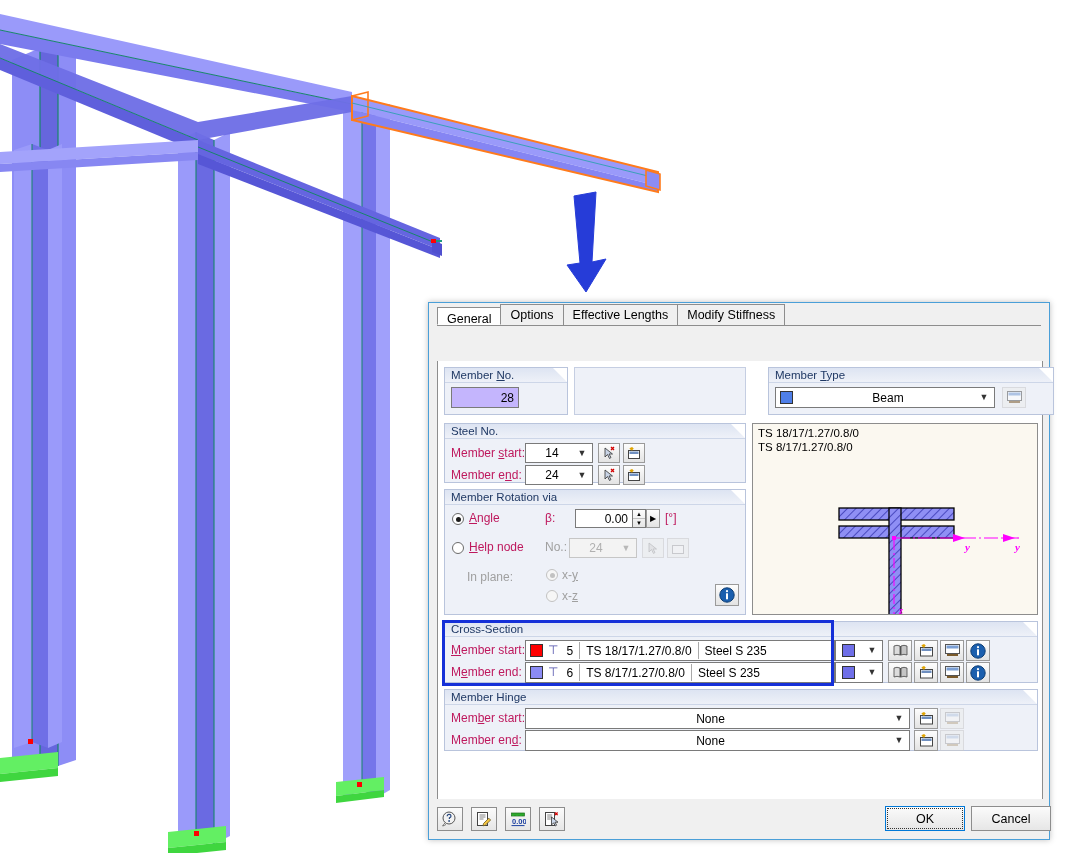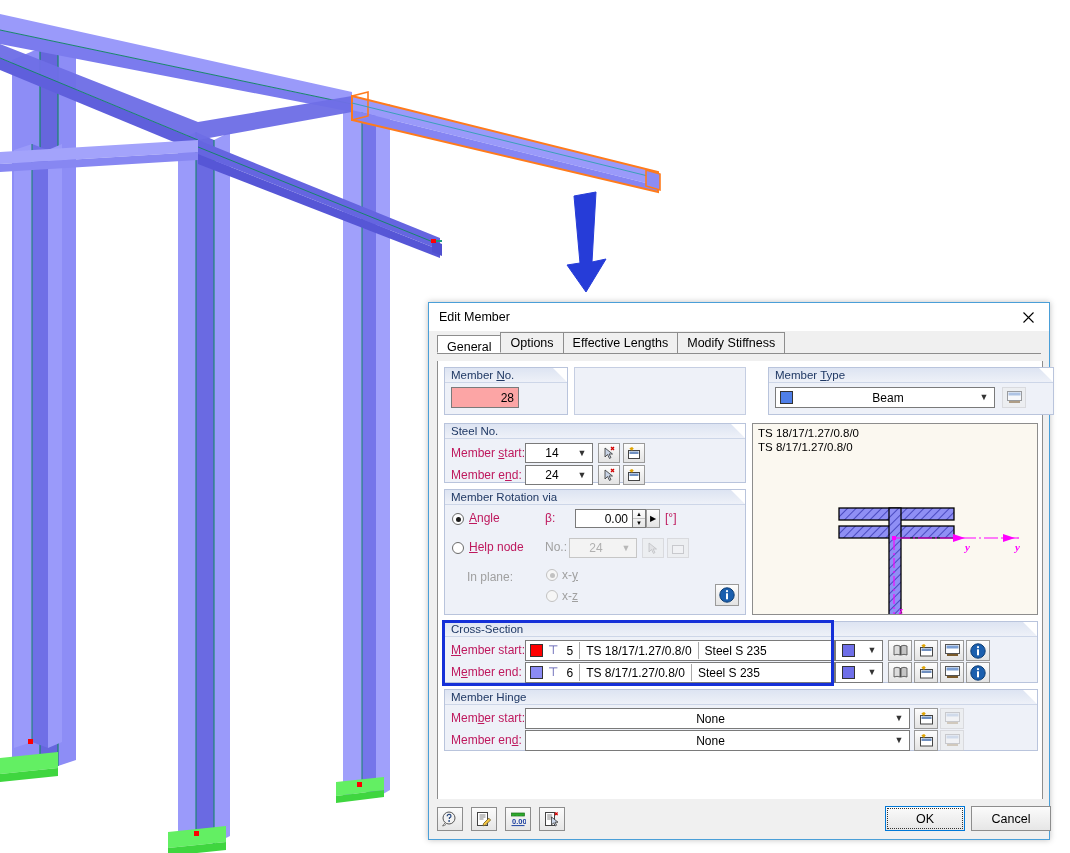--- a/index.html
+++ b/index.html
@@ -76,21 +76,21 @@
   .lbl{position:absolute;font-size:12px;color:#be185d;white-space:nowrap;}
   .lbl u{text-decoration:underline;}
   .lbl.dim{color:#a0a0a0;}
 
   
   .txt{
     position:absolute;background:#fff;border:1px solid #7a7a7a;
     box-sizing:border-box;font-size:12px;color:#000;
     display:flex;align-items:center;padding:0 4px;
   }
-  .txt.ro{background:#fca5a5;}
+  .txt.ro{background:#c4b5fd;}
   .txt.num{justify-content:flex-end;}
   .combo{
     position:absolute;background:#fff;border:1px solid #7a7a7a;
     box-sizing:border-box;font-size:12px;display:flex;align-items:center;
     padding:0 2px 0 4px;
   }
   .combo .cv{flex:1;white-space:nowrap;overflow:hidden;text-align:center;}
   .combo .arrow{
     width:16px;text-align:center;color:#333;font-size:9px;line-height:1;
   }
@@ -253,28 +253,20 @@
     </g>
 
     <g opacity="0.95">
       <path d="M574,196 L596,192 L592,262 L606,259 L586,292 L567,265 L580,263 Z" fill="#1b32d6" stroke="#1b32d6" stroke-width="1"></path>
     </g>
   </svg>
 </div>
 
 <div id="dialog">
 
-  <div id="titlebar">
-    <span class="title">Edit Member</span>
-    <div id="close-btn">
-      <svg width="11" height="11" viewBox="0 0 11 11">
-          <path d="M0.5 0.5 L10.5 10.5 M10.5 0.5 L0.5 10.5" stroke="currentColor" stroke-width="1.1" fill="none"></path>
-        </svg>
-    </div>
-  </div>
 
   <div id="tabstrip">
     <div class="tab active">General</div>
     <div class="tab">Options</div>
     <div class="tab">Effective Lengths</div>
     <div class="tab">Modify Stiffness</div>
   </div>
 
   <div id="dlgbody">
 

